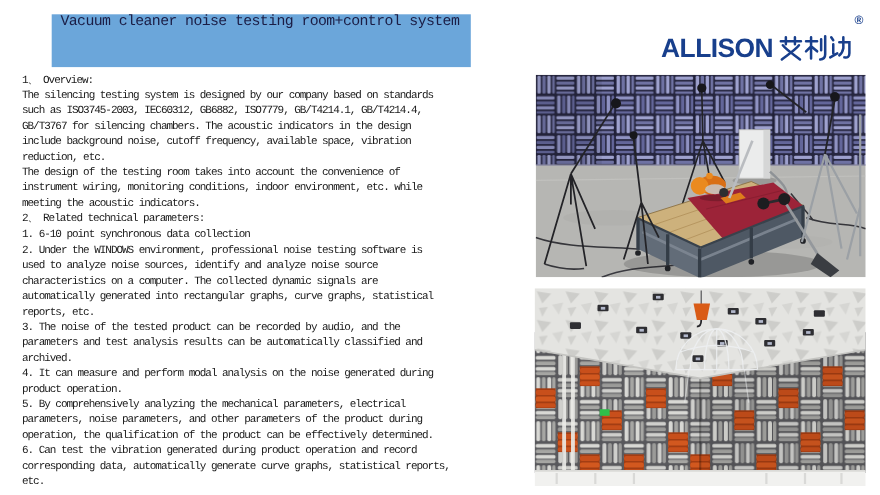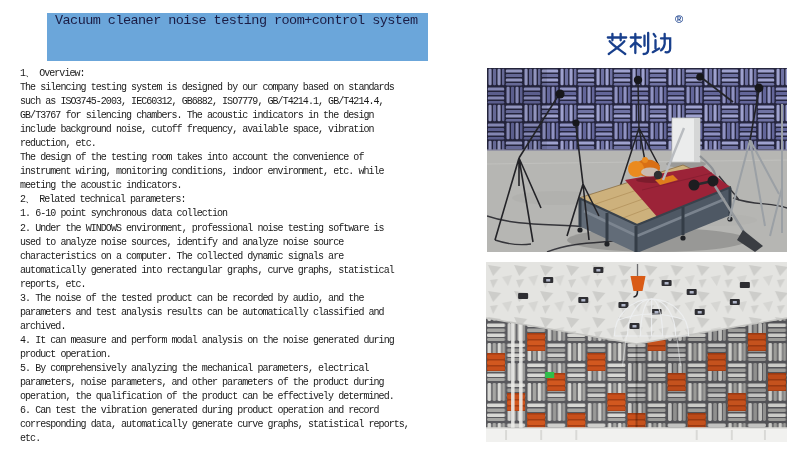--- a/index.html
+++ b/index.html
@@ -24,20 +24,21 @@
 </head>
 <body>
 
 <div class="page">
 
   <div class="banner">
     <span class="banner-title">Vacuum cleaner noise testing room+control system</span>
   </div>
 
   <div class="logo">
+    <span class="logo-latin">ALLISON</span>
     <svg class="logo-cn" width="66" height="26" viewBox="0 0 72 26" aria-label="艾利讯">
       <g fill="none" stroke="#183f8c" stroke-width="2.5" stroke-linecap="round">
 
         <path d="M2,7 H22 M7,3 V10 M16,3 V10"></path>
         <path d="M4,11 C8,16 16,21 21,25 M20,11 C16,16 8,21 3,25"></path>
 
         <path d="M27,7 H38 M32,3 V24 M32,12 L27,17 M32,12 L38,17"></path>
         <path d="M42,5 V16 M46,2 V20 Q46,25 41,25"></path>
 
         <path d="M52,3 L54,6 M54,10 V19 M51,23 L58,19"></path>

